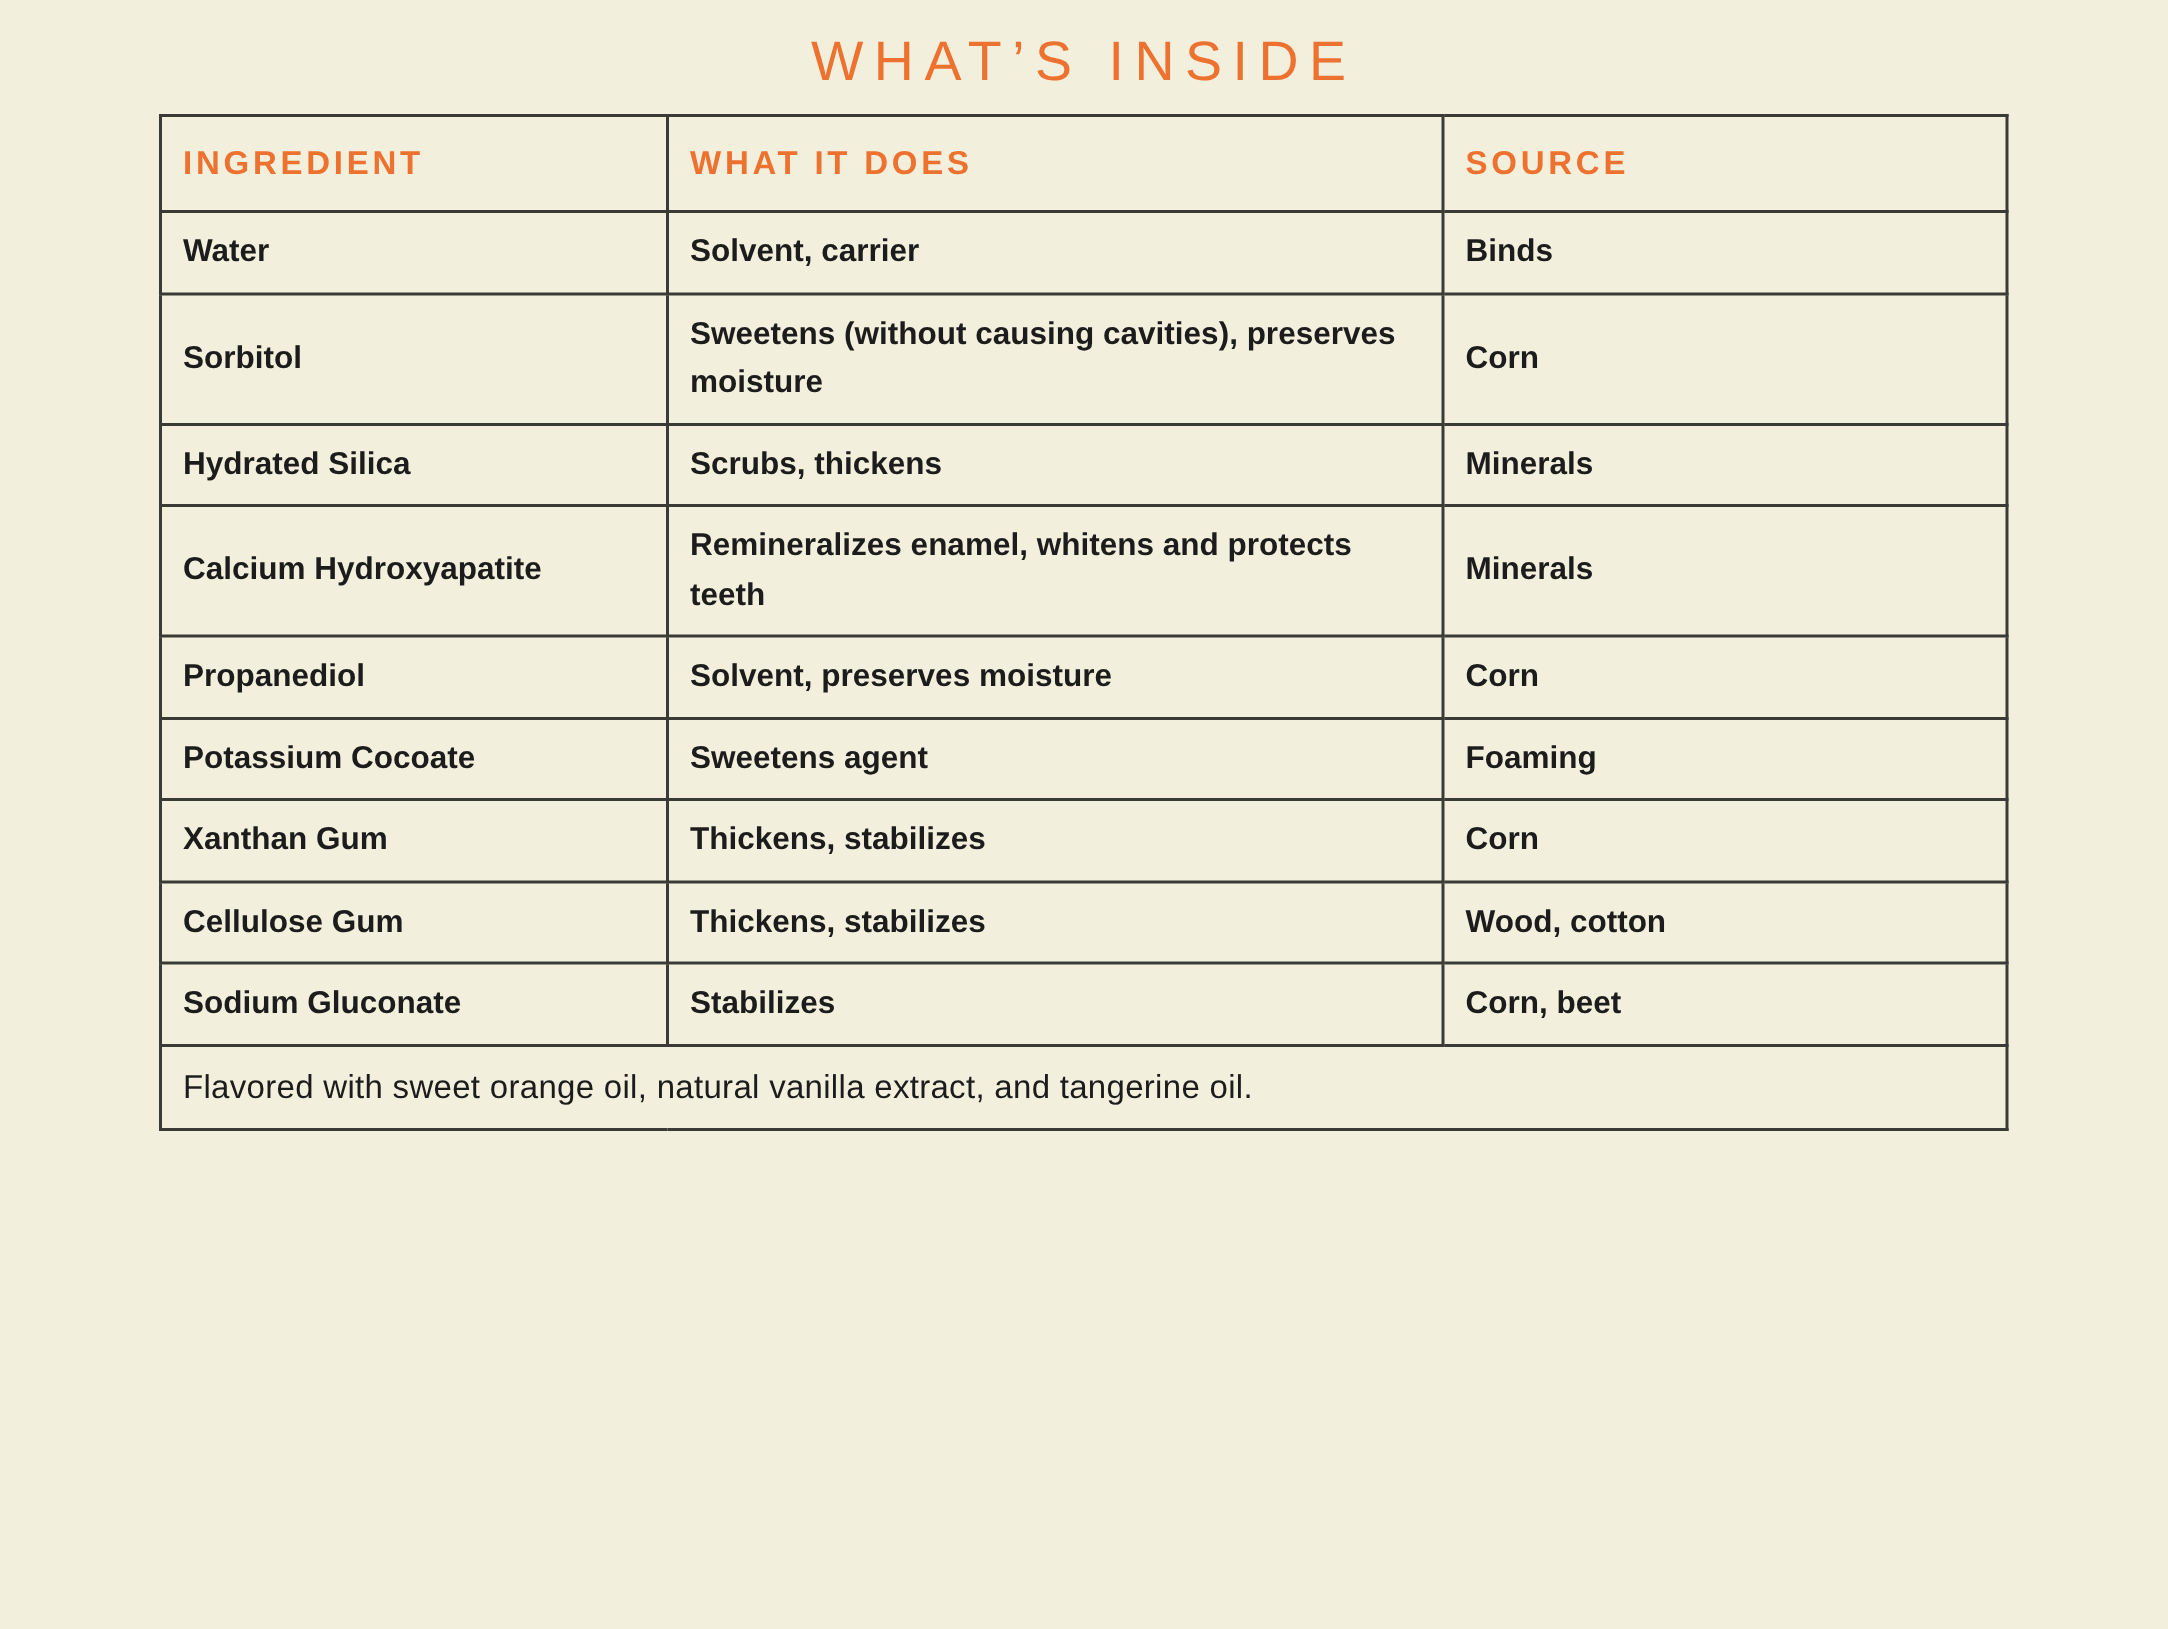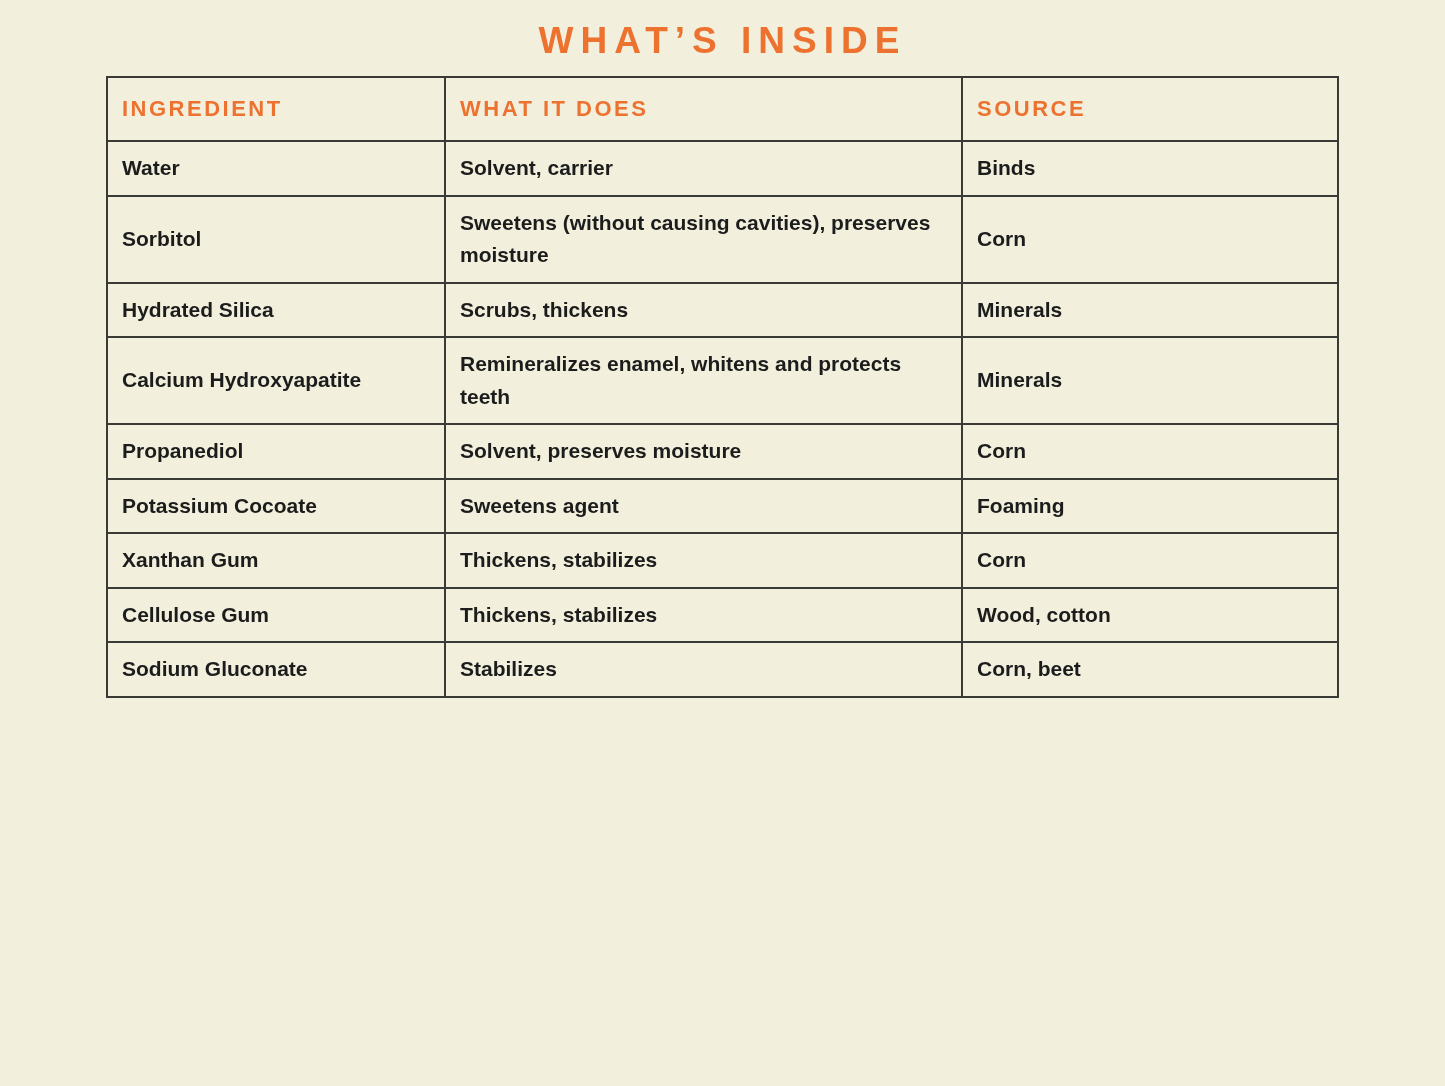--- a/index.html
+++ b/index.html
@@ -12,21 +12,21 @@
     width: 1445px;
     height: 1086px;
     background: #f2f0dd;
     box-sizing: border-box;
     overflow: hidden;
   }
   .page-title {
     text-align: center;
     color: #ed7230;
     font-size: 37px;
-    font-weight: 700;
+    font-weight: 400;
     letter-spacing: 7px;
     padding-top: 20px;
     margin: 0 0 14px 0;
   }
   table.ingredients {
     border-collapse: collapse;
     table-layout: fixed;
     width: 1231px;
     margin: 0 auto;
     color: #1c1c1c;
@@ -120,15 +120,18 @@
       <tr>
         <td>Cellulose Gum</td>
         <td>Thickens, stabilizes</td>
         <td>Wood, cotton</td>
       </tr>
       <tr>
         <td>Sodium Gluconate</td>
         <td>Stabilizes</td>
         <td>Corn, beet</td>
       </tr>
+      <tr>
+        <td class="footer-note" colspan="3">Flavored with sweet orange oil, natural vanilla extract, and tangerine oil.</td>
+      </tr>
     </tbody>
   </table>
 </div>
 
 </body></html>

